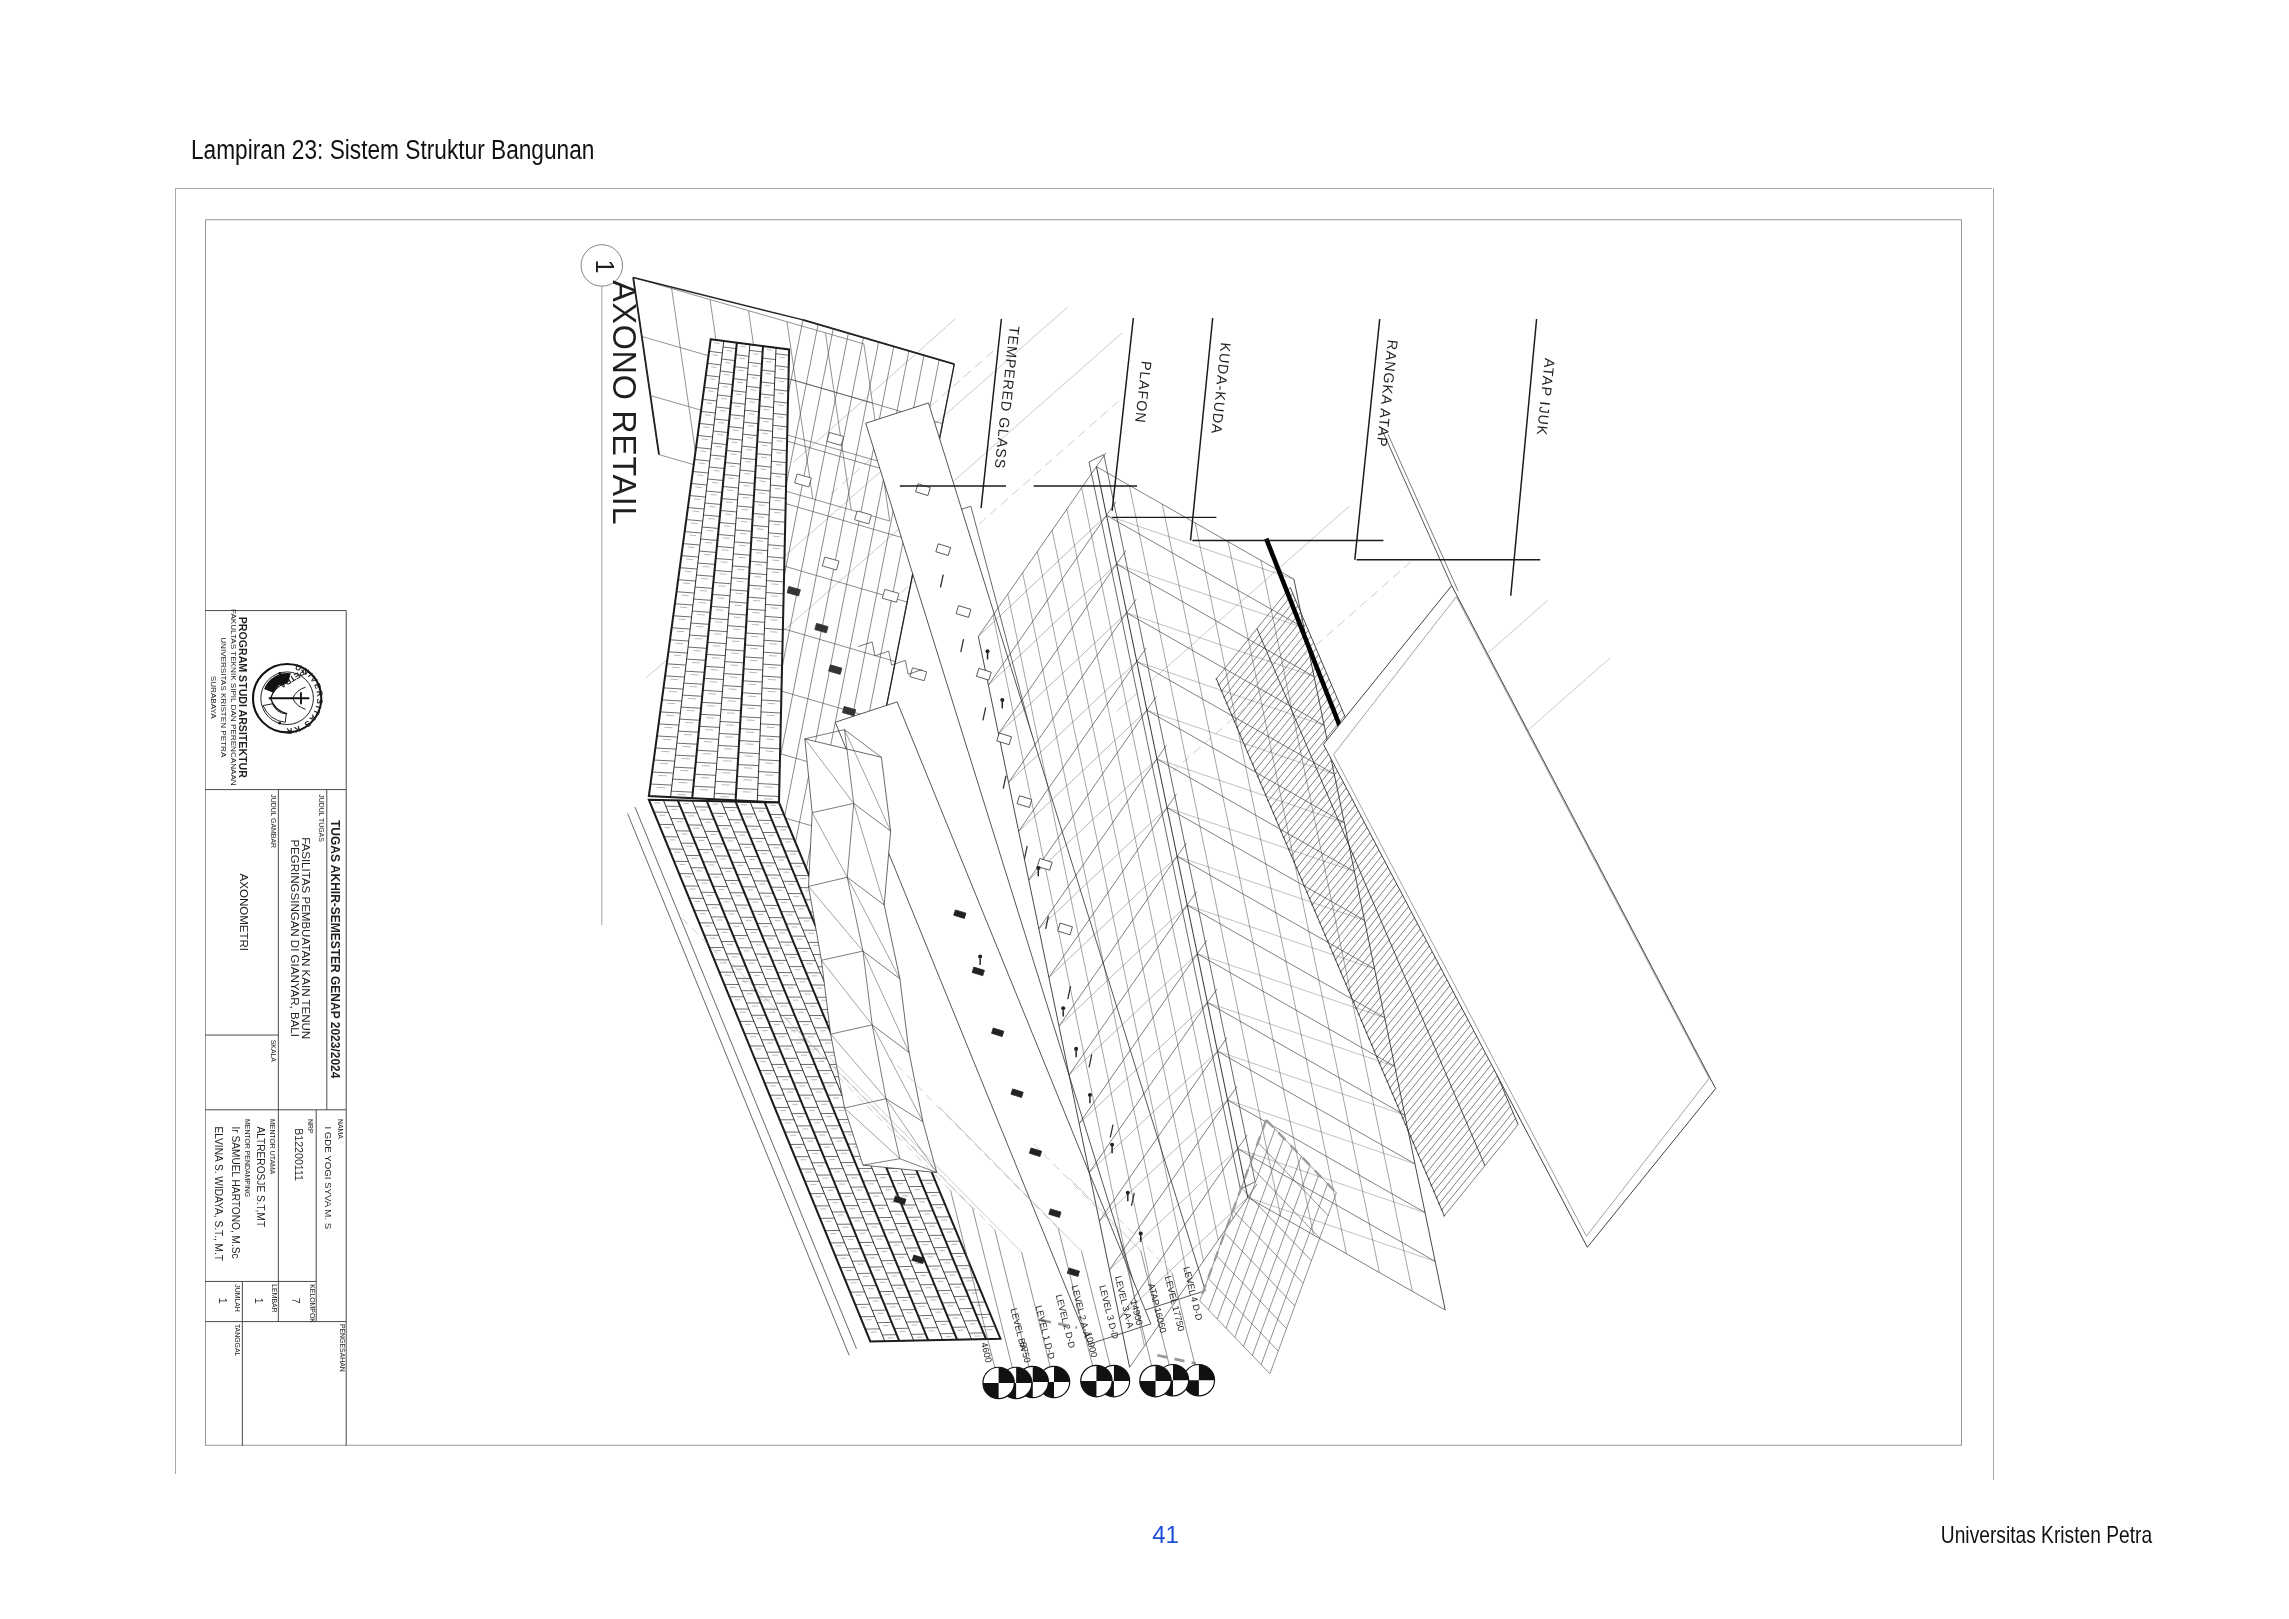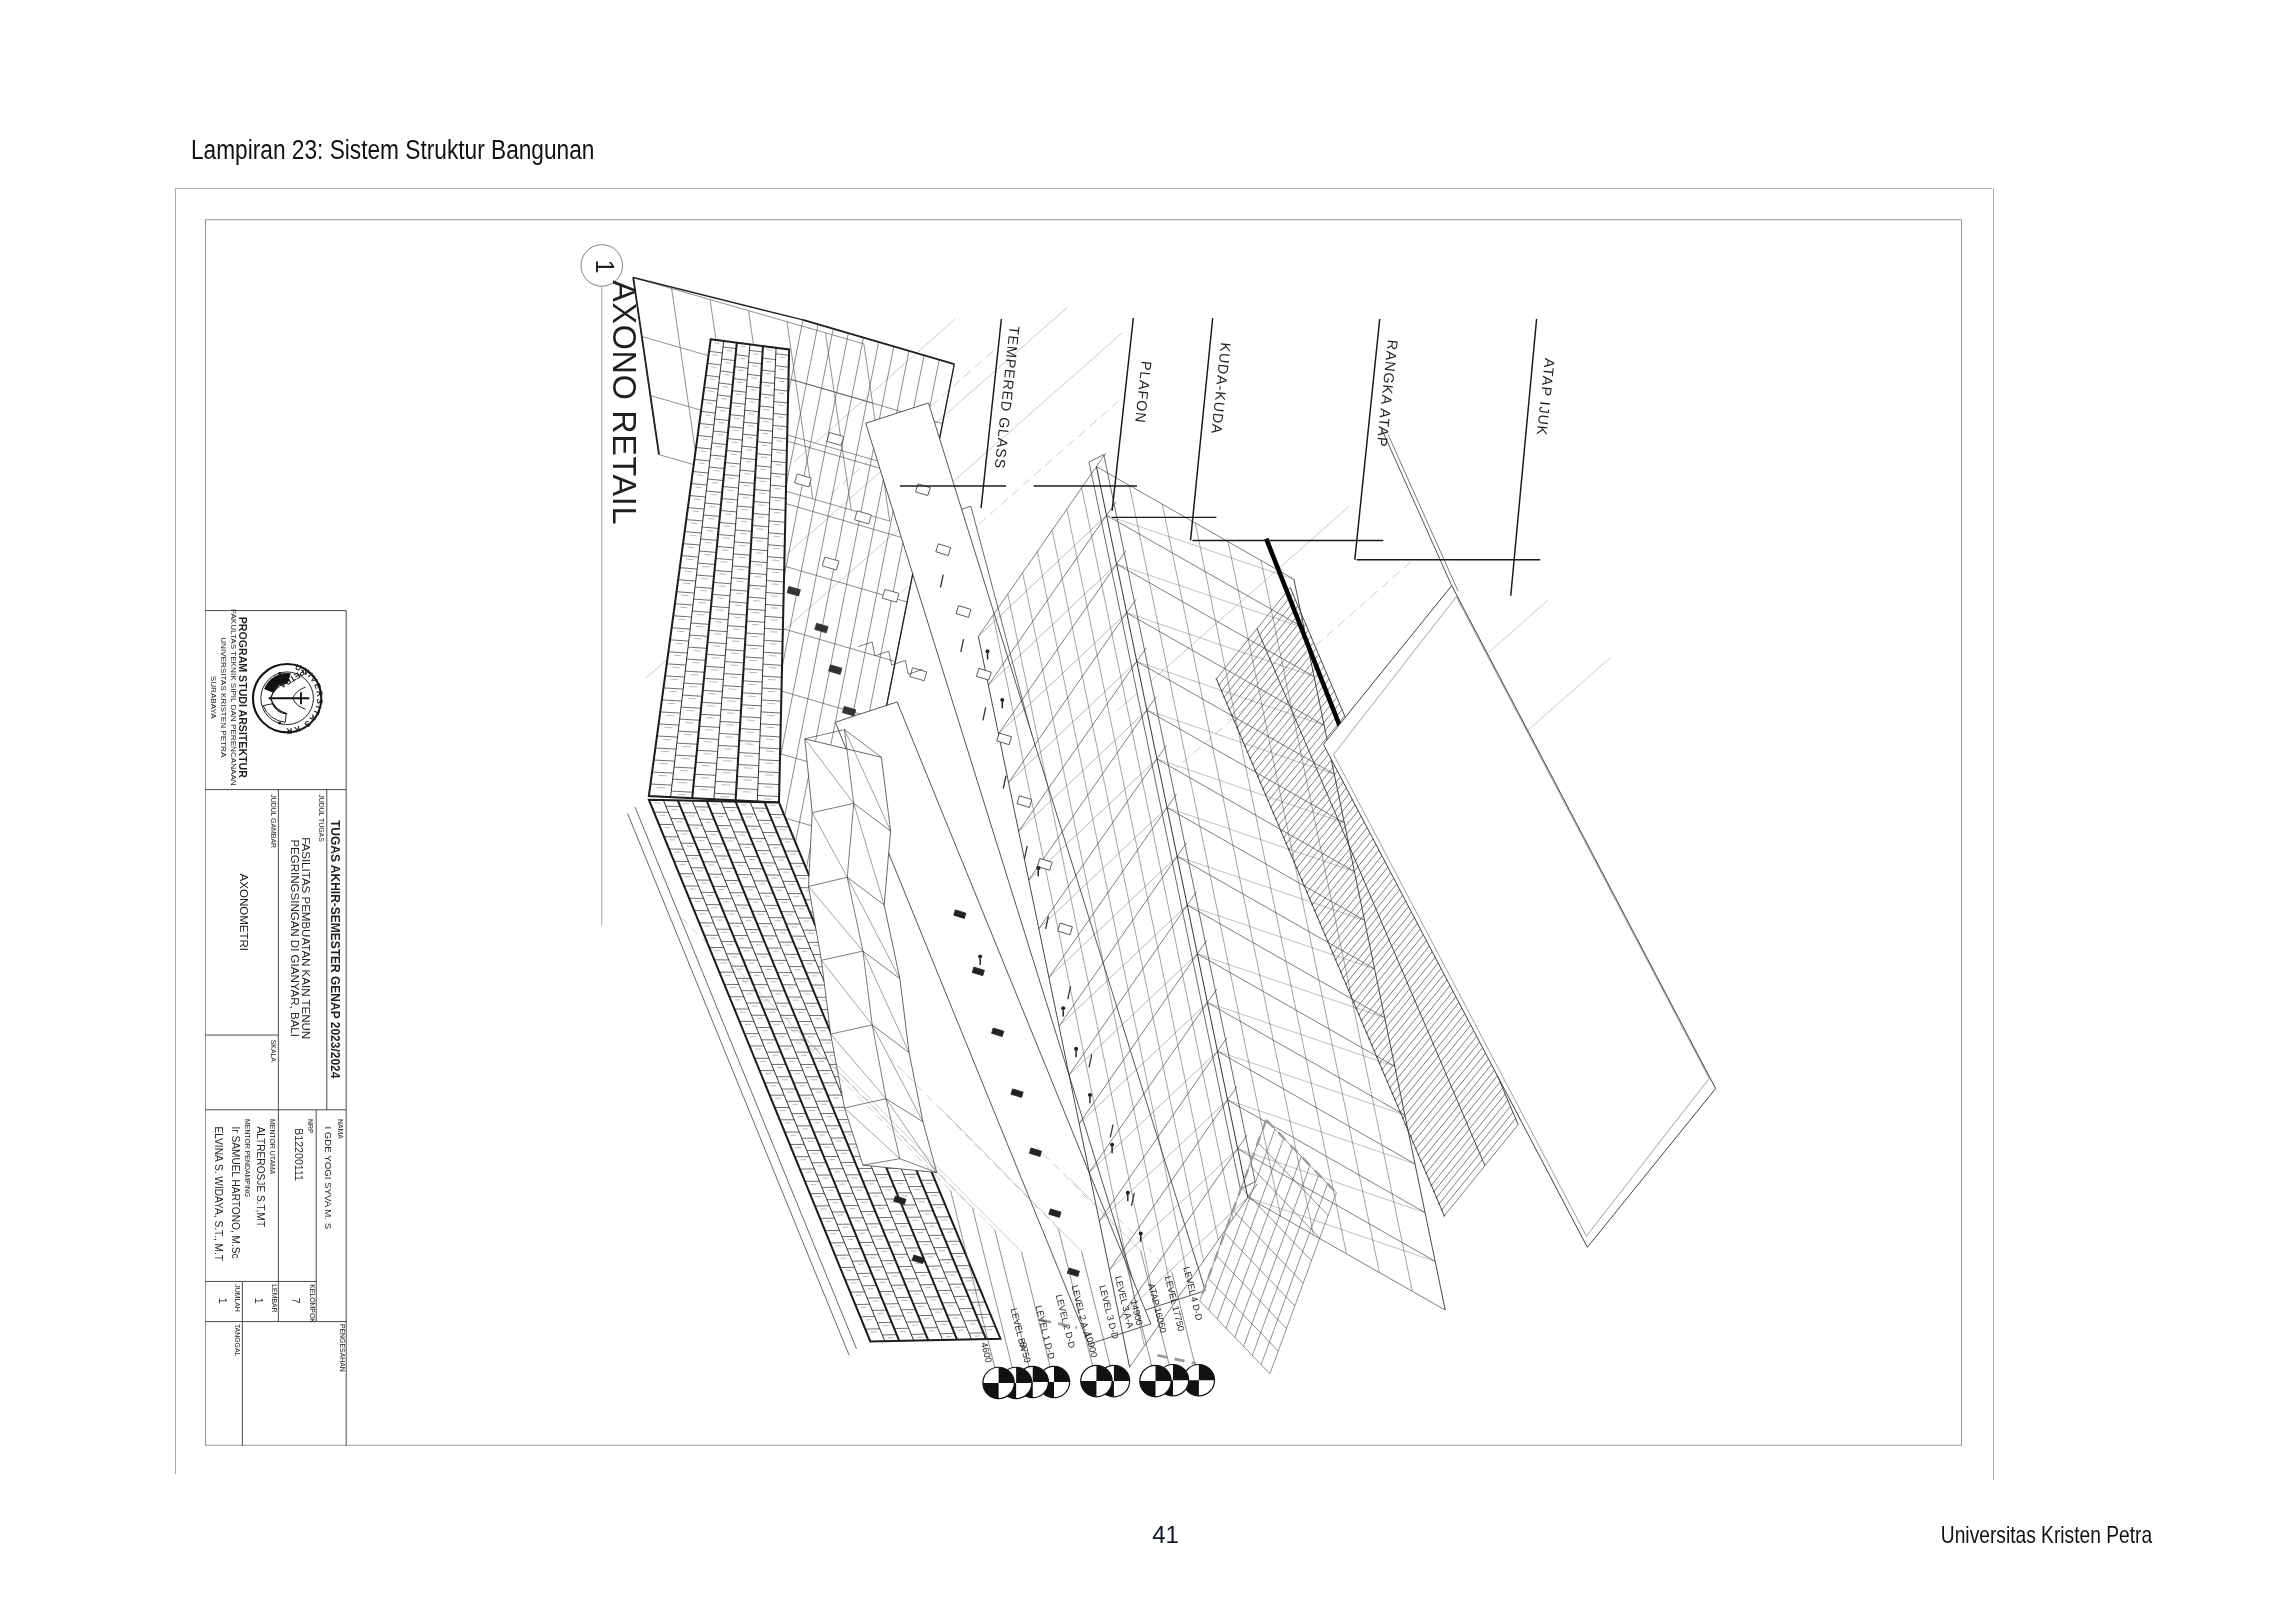--- a/index.html
+++ b/index.html
@@ -7,21 +7,21 @@
   body {
     width:2290px; height:1620px; position:relative; overflow:hidden;
     font-family:"Liberation Sans", sans-serif; color:#1a1a1a;
   }
   .heading {
     position:absolute; left:191px; top:135px; font-size:27px;
     color:#111; transform:scaleX(0.84); transform-origin:left center; white-space:nowrap;
   }
   .footer-num {
     position:absolute; left:1110px; top:1521px; width:111px; text-align:center;
-    font-size:24px; color:#0f172a;
+    font-size:24px; color:#1d4ed8;
   }
   .footer-right {
     position:absolute; right:138px; top:1521px; font-size:24px; color:#111;
     transform:scaleX(0.80); transform-origin:right center; white-space:nowrap;
   }
   .outer-frame-top { position:absolute; left:175px; top:188px; width:1817px; height:0; border-top:0.9px solid #a9a9a9; }
   .outer-frame-left { position:absolute; left:175px; top:188px; width:0; height:1286px; border-left:0.9px solid #a9a9a9; }
   .outer-frame-right { position:absolute; left:1993px; top:188px; width:0; height:1292px; border-left:0.9px solid #a9a9a9; }
   #sheet { position:absolute; left:205px; top:219px; width:1757px; height:1227px; }
   svg text { fill:#1f1f1f; }

